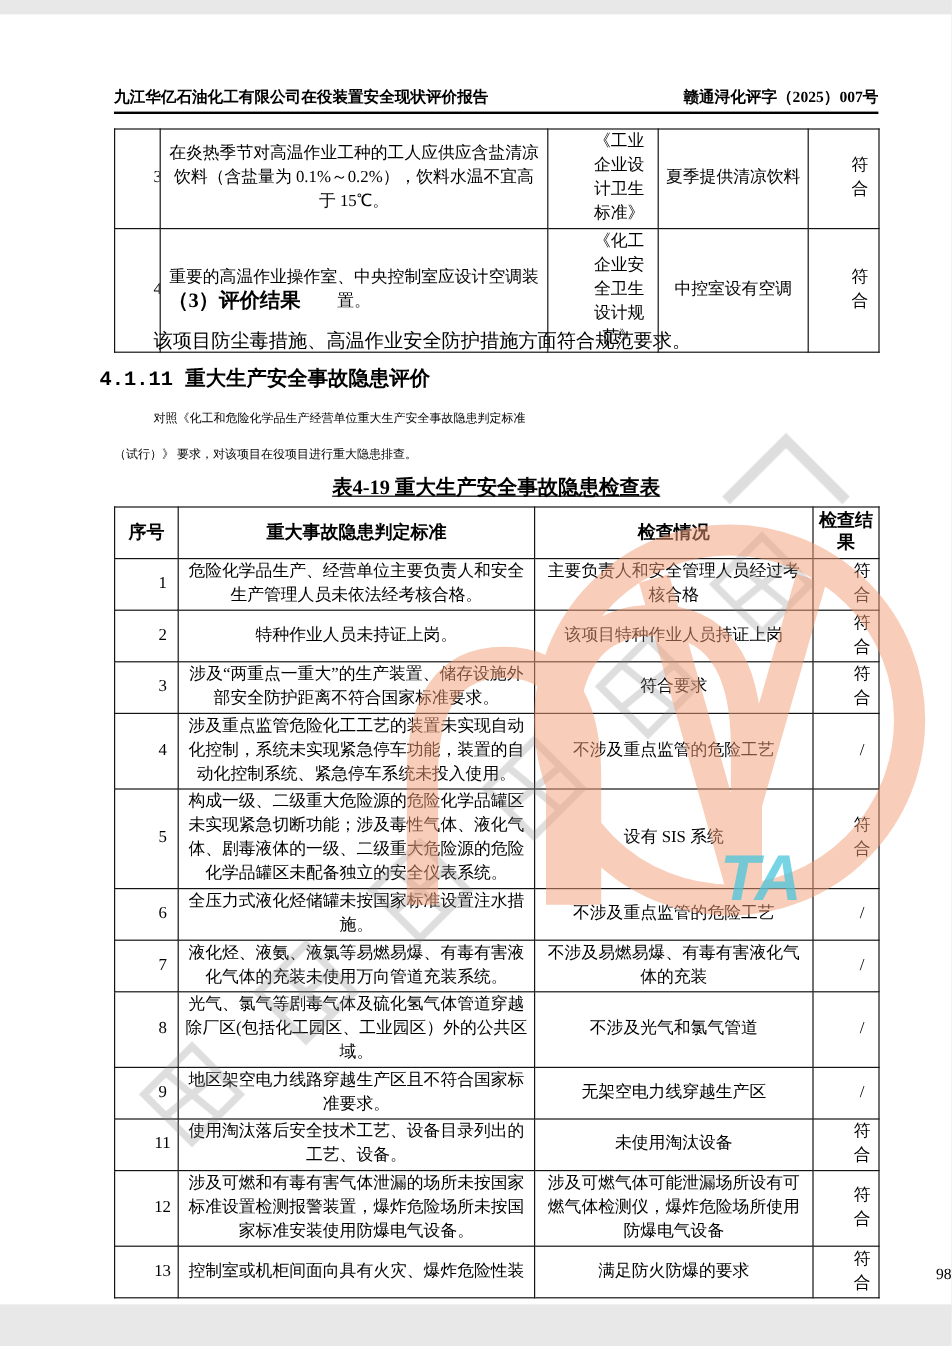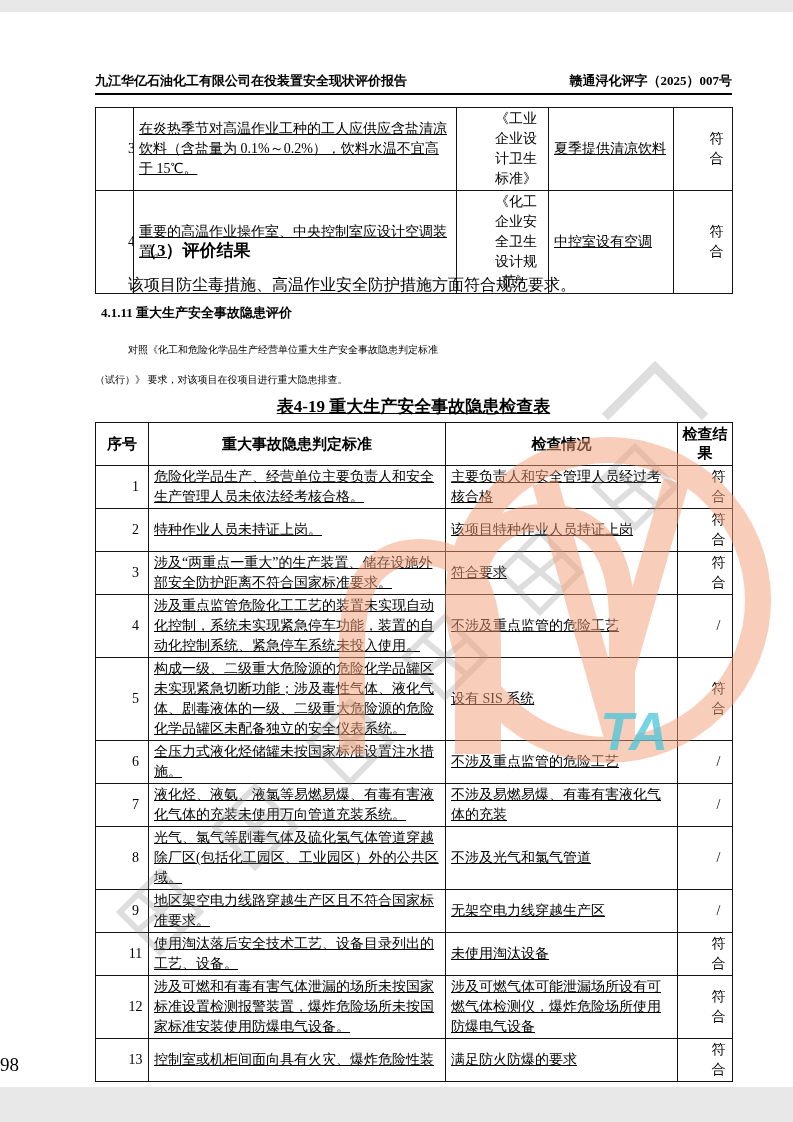--- a/index.html
+++ b/index.html
@@ -17,38 +17,38 @@
   
   table{border-collapse:collapse;table-layout:fixed;}
   td,th{border:1.5px solid #141414;vertical-align:middle;padding:1px 5px;
         word-break:break-all;overflow:hidden;}
   .top-table{position:absolute;left:95px;top:95px;width:637px;
              font-size:14px;line-height:20px;}
   .main-table{position:absolute;left:95px;top:410px;width:637px;
               font-size:14px;line-height:20px;}
   .main-table th{font-size:15px;font-weight:bold;text-align:center;line-height:19px;padding:2px 3px;}
   .c{text-align:center;padding-left:32px;}
-  .l{text-align:left;text-decoration:underline;}
+  .l{text-align:center;}
 
   
   .h3{position:absolute;left:95px;top:227px;width:637px;
       font-size:17px;font-weight:bold;padding-left:45px;box-sizing:border-box;}
   .para1{position:absolute;left:95px;top:259px;width:637px;
          font-size:16px;line-height:28px;text-indent:33px;}
-  .h411{position:absolute;left:101px;top:292px;width:637px;
-        font-size:13px;font-weight:bold;
-        font-family:Liberation Serif, serif;}
+  .h411{position:absolute;left:83px;top:292px;width:637px;
+        font-size:17px;font-weight:bold;
+        font-family:Liberation Mono, monospace;}
   .para2{position:absolute;left:95px;top:323px;width:637px;
          font-size:10px;line-height:30px;text-align:justify;}
   .para2 .ln1{text-indent:33px;}
   .table-title{position:absolute;left:95px;top:383px;width:637px;
                text-align:center;font-size:17px;font-weight:bold;text-decoration:underline;}
 
-  .page-num{position:absolute;left:0;right:0;top:1042px;text-align:left;
-            font-size:19px;}
+  .page-num{position:absolute;left:0;right:0;top:1042px;text-align:right;
+            font-size:13px;}
 
   
   .watermark{position:absolute;left:0;top:0;width:793px;height:1122px;
              pointer-events:none;z-index:6;}
 </style>
 </head>
 <body>
 
 <div class="page">
 

